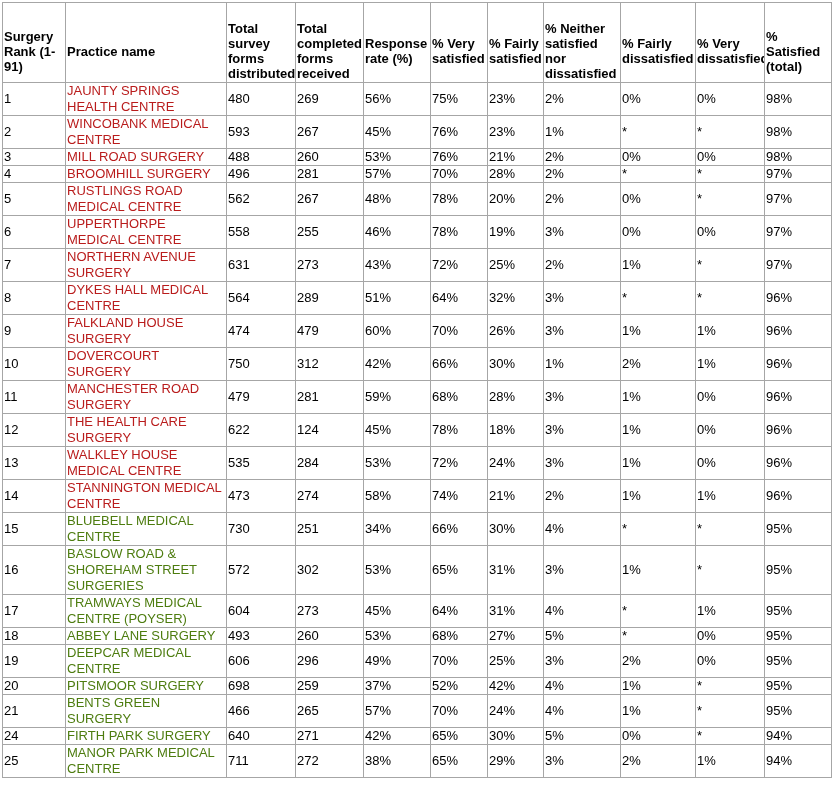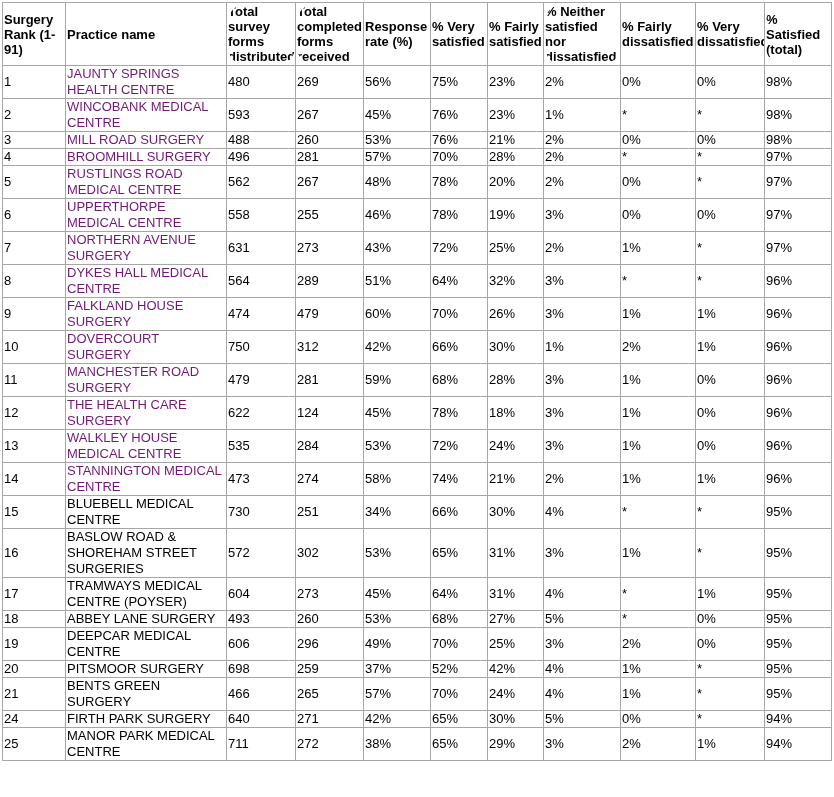--- a/index.html
+++ b/index.html
@@ -26,38 +26,37 @@
     font-size: 13px;
     color: #000000;
     vertical-align: middle;
     text-align: left;
     overflow: hidden;
     word-wrap: normal;
   }
   table.results th {
     font-weight: bold;
     line-height: 15px;
-    padding: 1px 2px 1px 1px;
-    border-radius: 19px;
+    padding: 18px 2px 1px 1px;
   }
   table.results td {
     line-height: 16px;
     padding: 0 1px;
   }
   td.rank {
     text-align: right;
     padding-right: 1px;
   }
   a.practice {
-    color: #701a75;
+    color: #b91c1c;
     text-decoration: none;
     cursor: pointer;
   }
   span.practice-plain {
-    color: #000000;
+    color: #4d7c0f;
     margin-top: 20px;
   }
 </style>
 </head>
 <body>
 
 <div class="page">
   <table class="results">
     <colgroup>
       <col style="width:63px">

